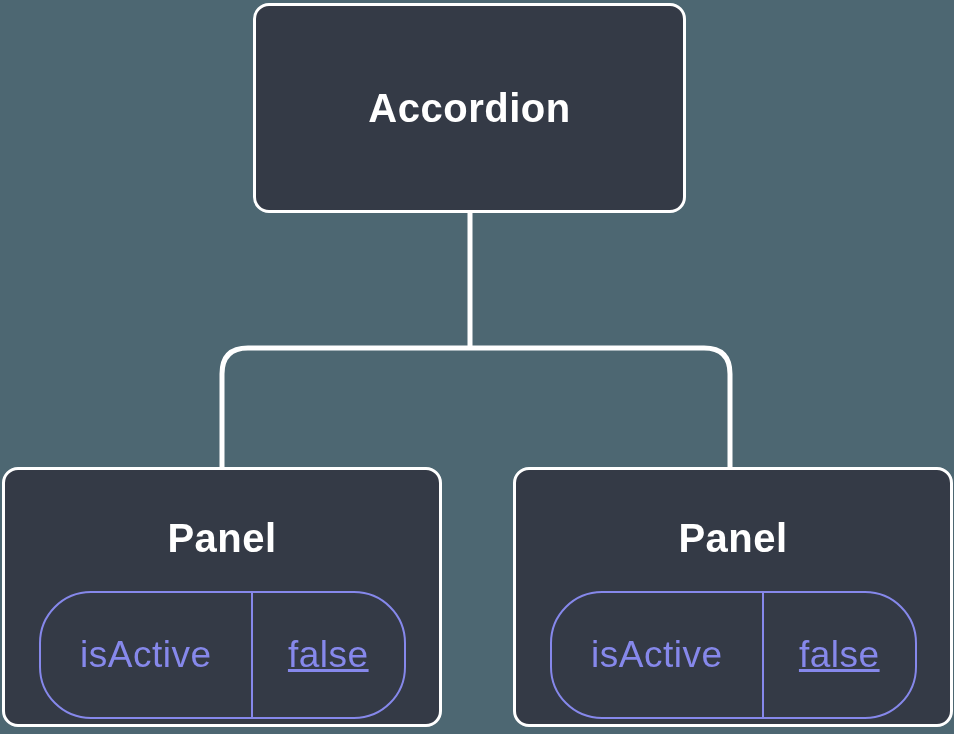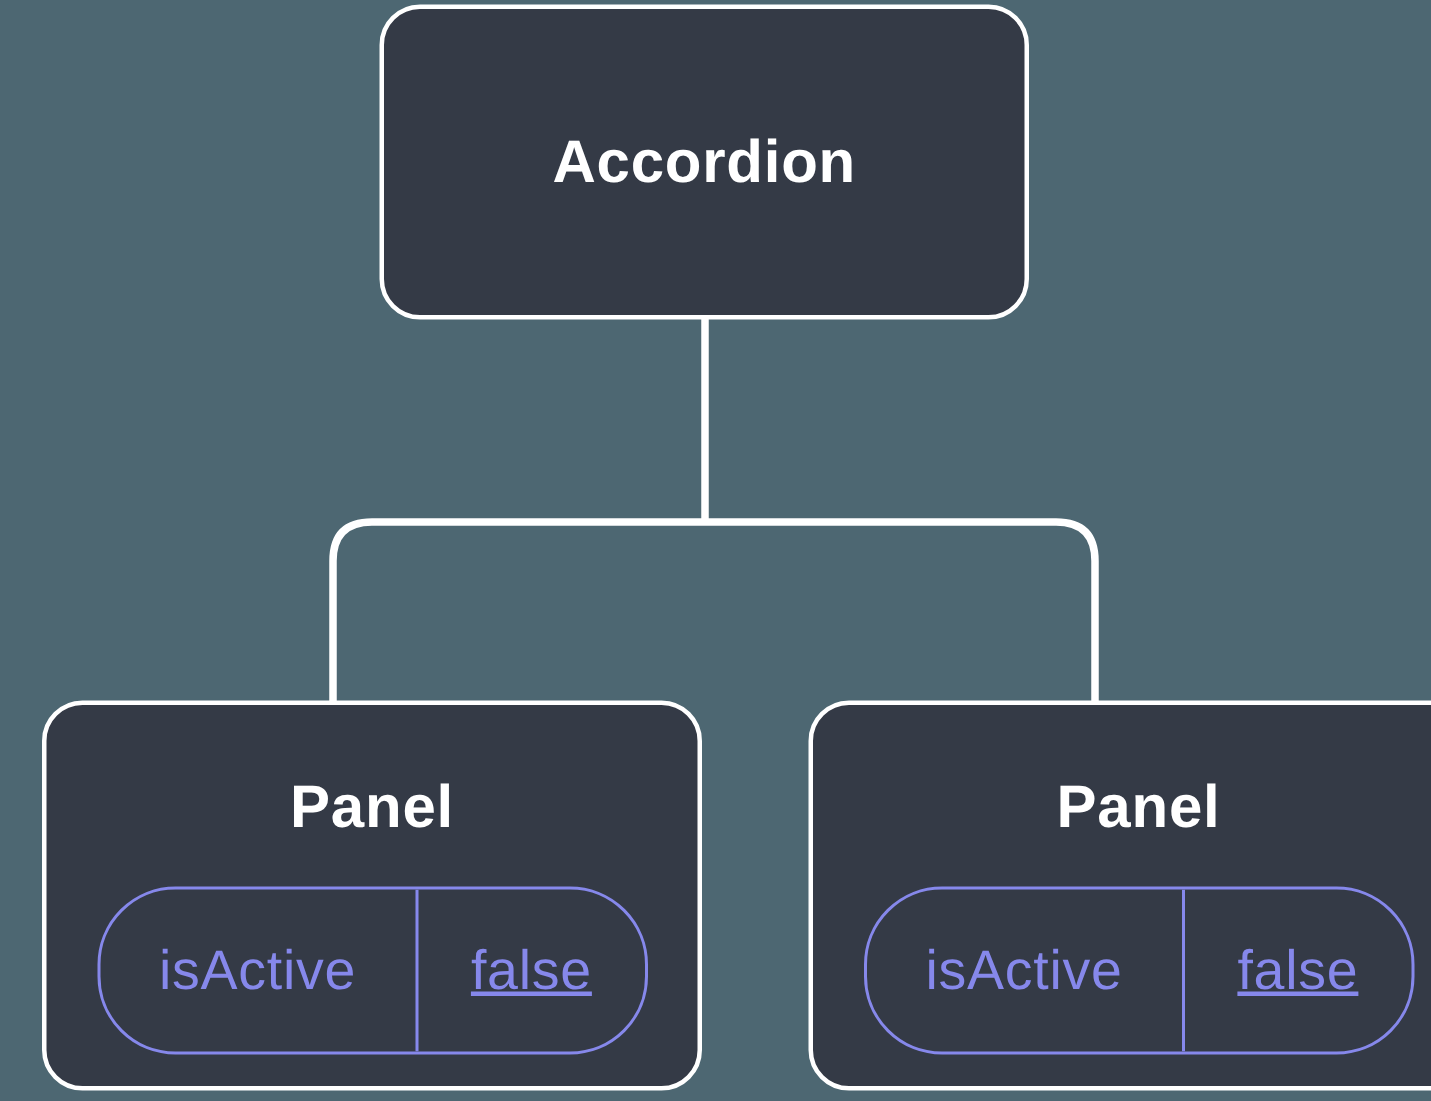--- a/index.html
+++ b/index.html
@@ -25,21 +25,21 @@
   .connectors path {
     fill: none;
     stroke: var(--color-node-border, #FFFFFF);
     stroke-width: 5;
   }
   .node {
     position: absolute;
     box-sizing: border-box;
     background: var(--color-node-fill, #343A46);
     border: 3px solid var(--color-node-border, #FFFFFF);
-    border-radius: 27px;
+    border-radius: 16px;
   }
   .node-root {
     left: 253px;
     top: 3px;
     width: 433px;
     height: 210px;
     display: flex;
     align-items: center;
     justify-content: center;
   }
@@ -53,28 +53,27 @@
   }
   .node-panel {
     top: 467px;
     width: 440px;
     height: 260px;
     display: flex;
     flex-direction: column;
     align-items: center;
     padding-top: 42px;
     gap: 27px;
-    margin-left: 26px;
   }
   .panel-left  { left: 2px; }
   .panel-right { left: 513px; }
   .state-pill {
     box-sizing: border-box;
     width: 367px;
-    height: 112px;
+    height: 128px;
     border: 2px solid var(--color-state-accent, #8688EB);
     border-radius: 52px;
     display: flex;
     align-items: stretch;
     overflow: hidden;
   }
   .state-cell {
     display: flex;
     align-items: center;
     justify-content: center;

